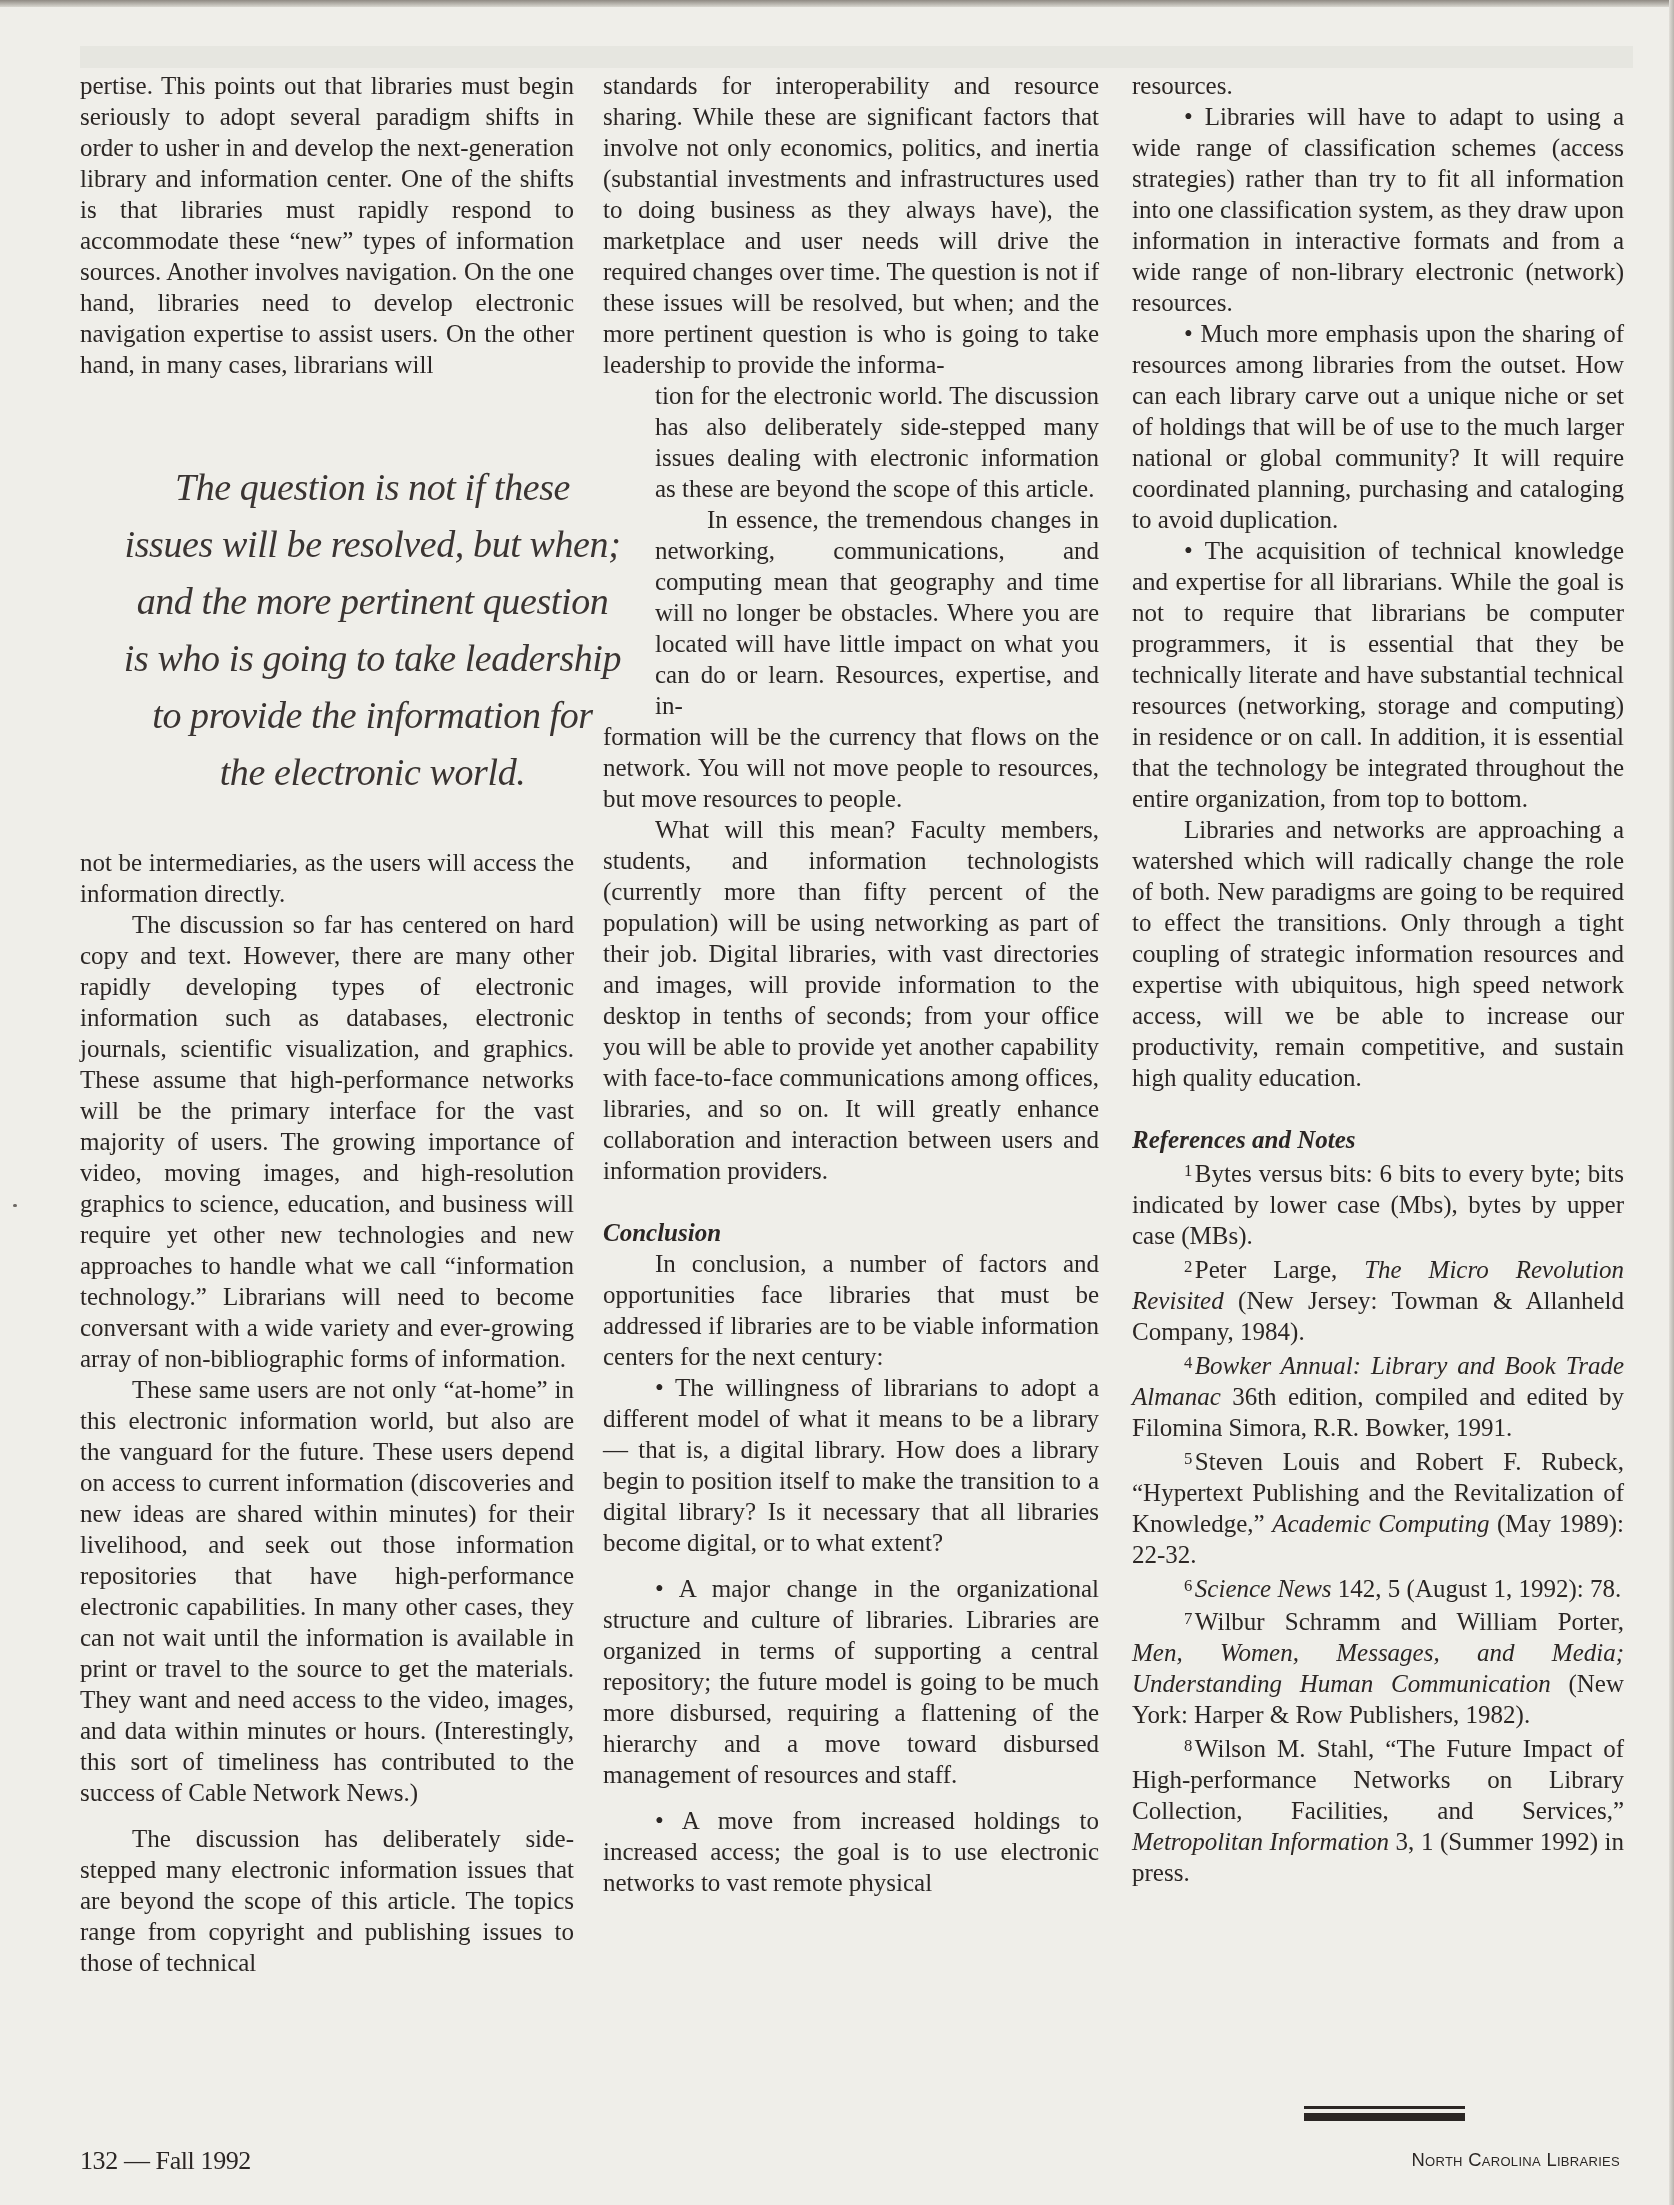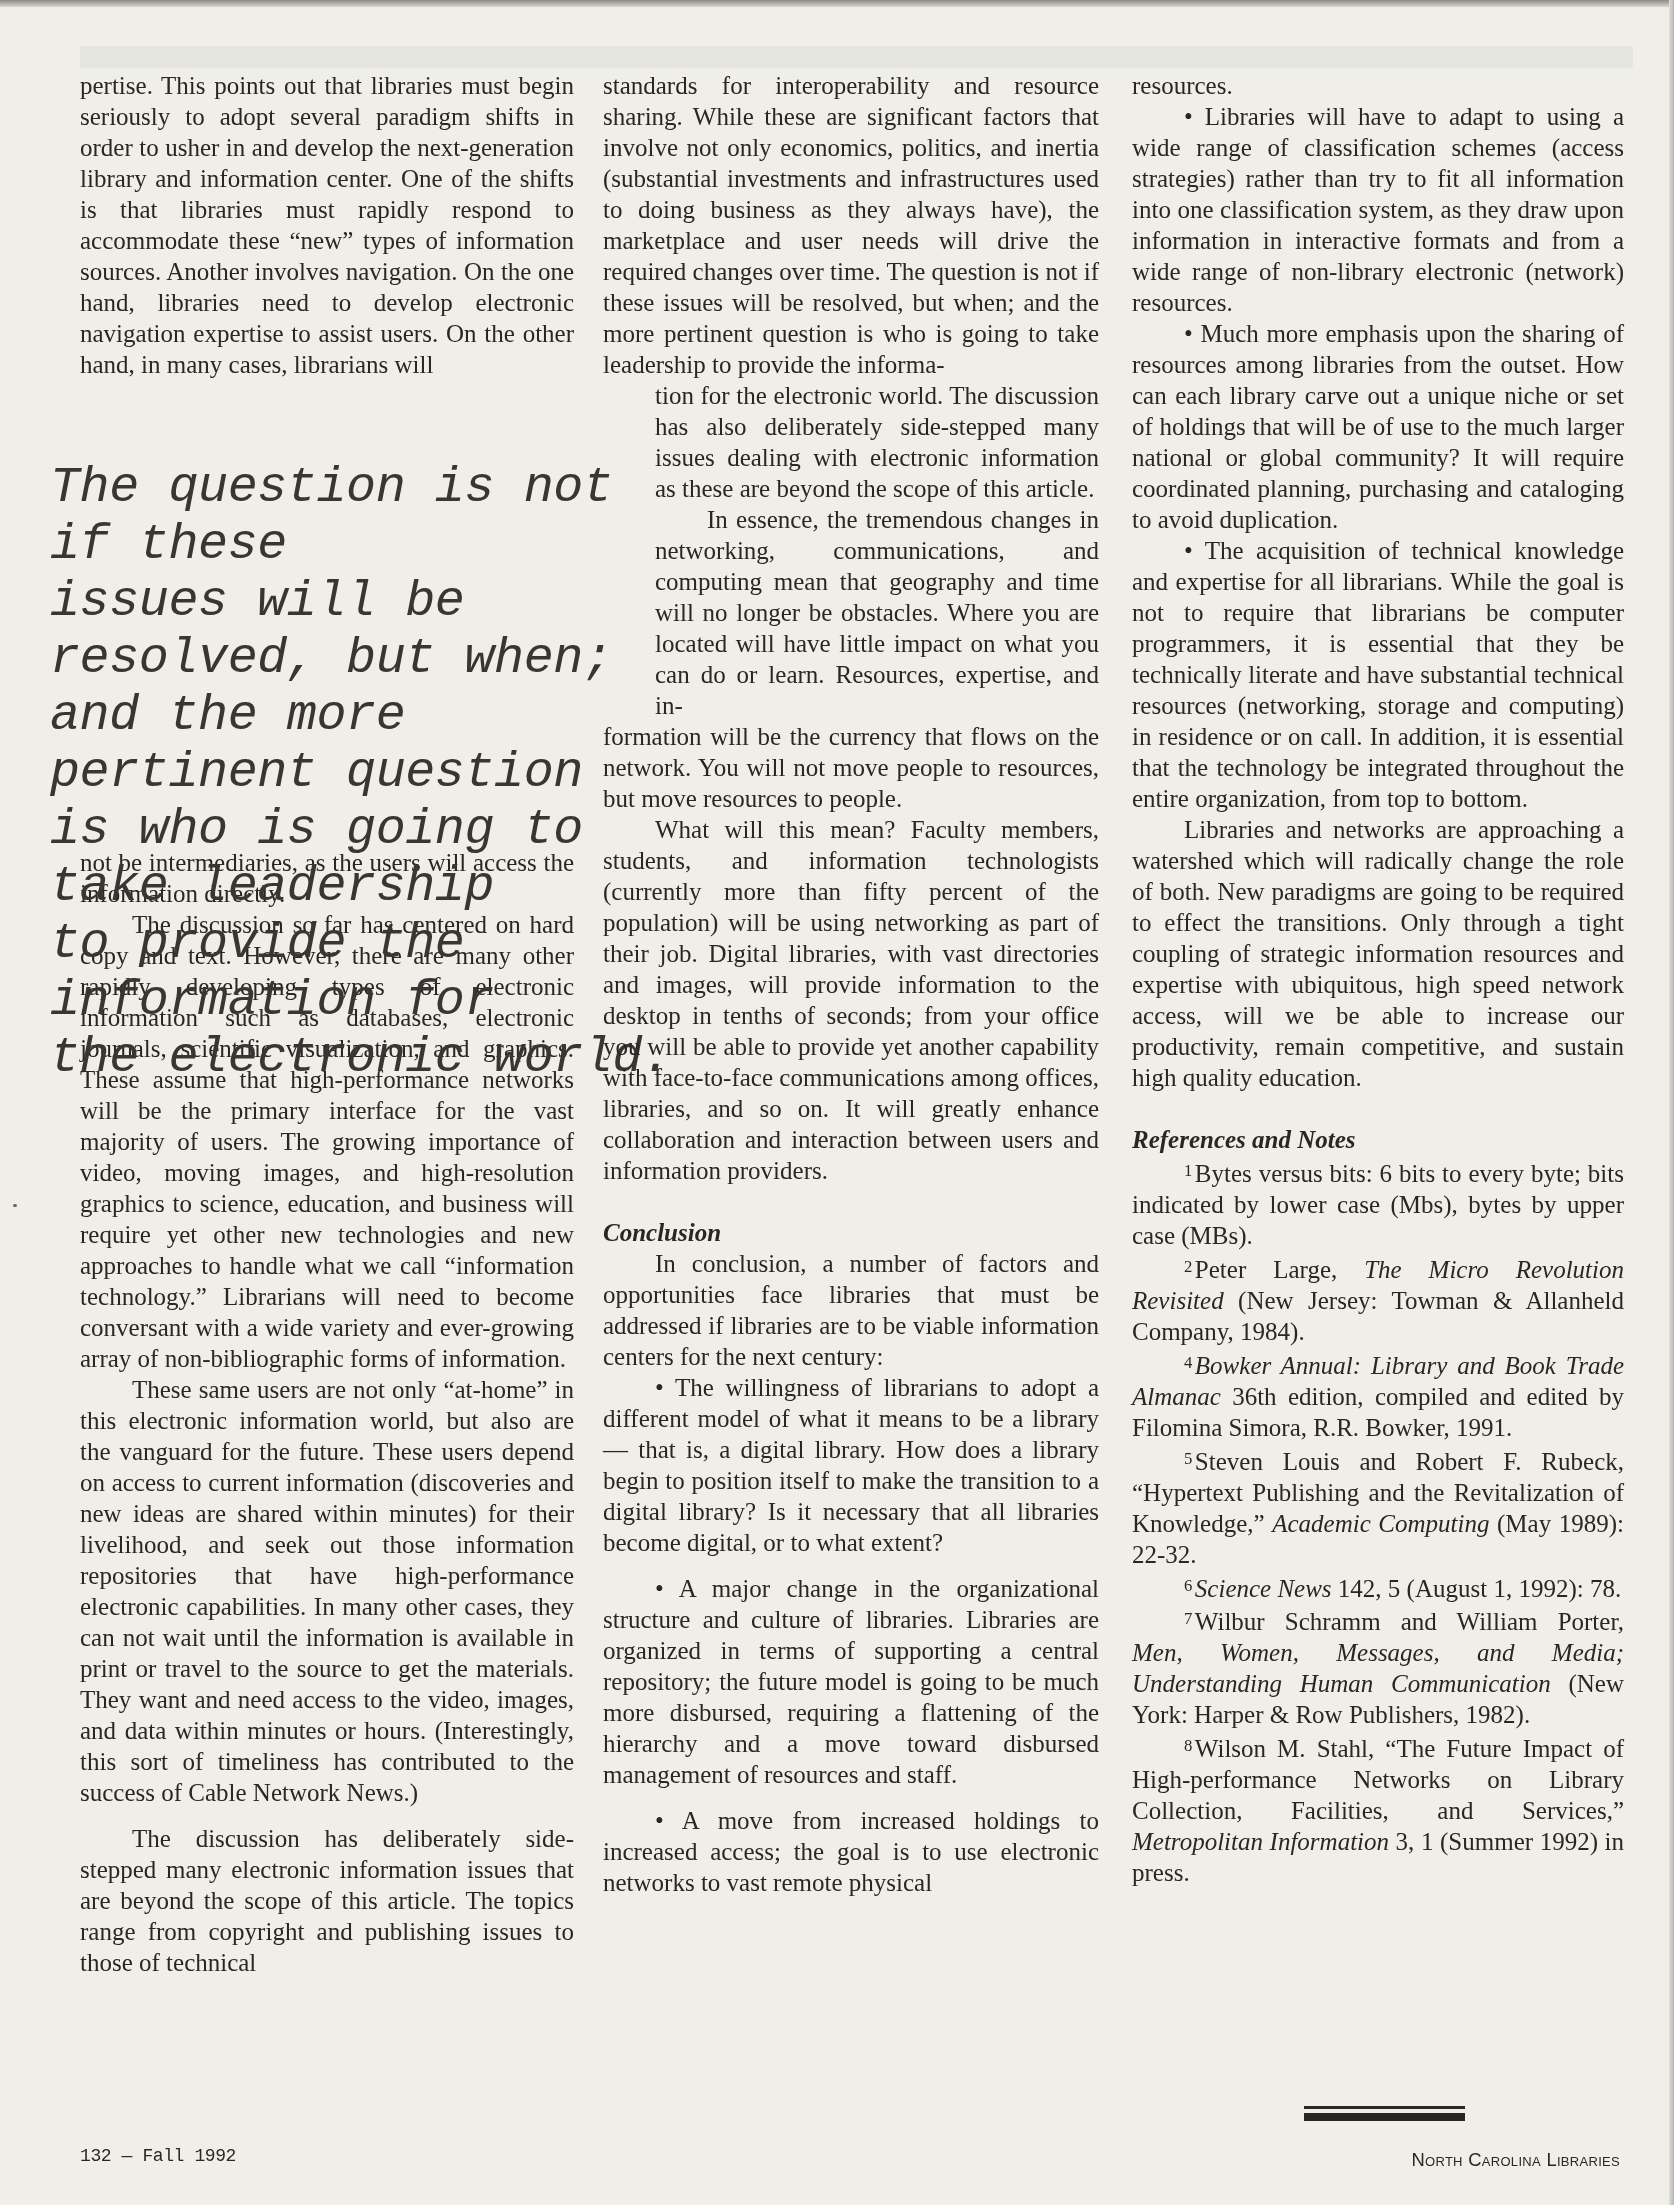--- a/index.html
+++ b/index.html
@@ -28,44 +28,44 @@
     text-align: justify; hyphens: manual;
   }
   .col p { margin: 0; }
   .col p.indent { text-indent: 52px; }
   .col1 { left: 80px; width: 494px; }
   .col2 { left: 603px; width: 496px; }
   .col3 { left: 1132px; width: 492px; }
 
   .pull-quote {
     position: absolute; left: 50px; top: 459px; width: 645px;
-    font-family: Liberation Mono, monospace;
-    font-style: italic; font-size: 50px; line-height: 57px;
-    text-align: left; color: #3a3432;
+    font-family: Liberation Serif, serif;
+    font-style: italic; font-size: 38px; line-height: 57px;
+    text-align: center; color: #3a3432;
     letter-spacing: -0.4px;
   }
   .pull-quote span { display: block; }
   .col2-inset { margin-left: 52px; }
   .heading {
     font-style: italic; font-weight: bold; margin: 0;
   }
   .spacer { height: 31px; }
   .spacer-half { height: 15px; }
   sup.ref { font-size: 16.7px; vertical-align: 5.9px; margin-right: 2.5px; }
   em { font-style: italic; }
 
   .end-rule {
     position: absolute; left: 1304px; top: 2106px; width: 161px;
   }
   .end-rule .thin { height: 2.5px; background: #2b2624; margin-bottom: 4.2px; }
   .end-rule .thick { height: 8.4px; background: #2b2624; }
 
   .footer-left {
     position: absolute; left: 80px; top: 2146px;
-    font-family: Liberation Mono, monospace; font-size: 18px;
+    font-family: Liberation Serif, serif; font-size: 26px;
     letter-spacing: -0.4px; color: #2b2624;
   }
   .footer-right {
     position: absolute; right: 54px; top: 2149px;
     font-family: "Liberation Sans", sans-serif; font-size: 18.4px;
     font-variant: small-caps; letter-spacing: 0.3px; color: #2b2624; text-align: center;
   }
   .stray-mark {
     position: absolute; left: 13.4px; top: 1204px; width: 3.3px; height: 3.3px;
     border-radius: 50%; background: #6c6864;

